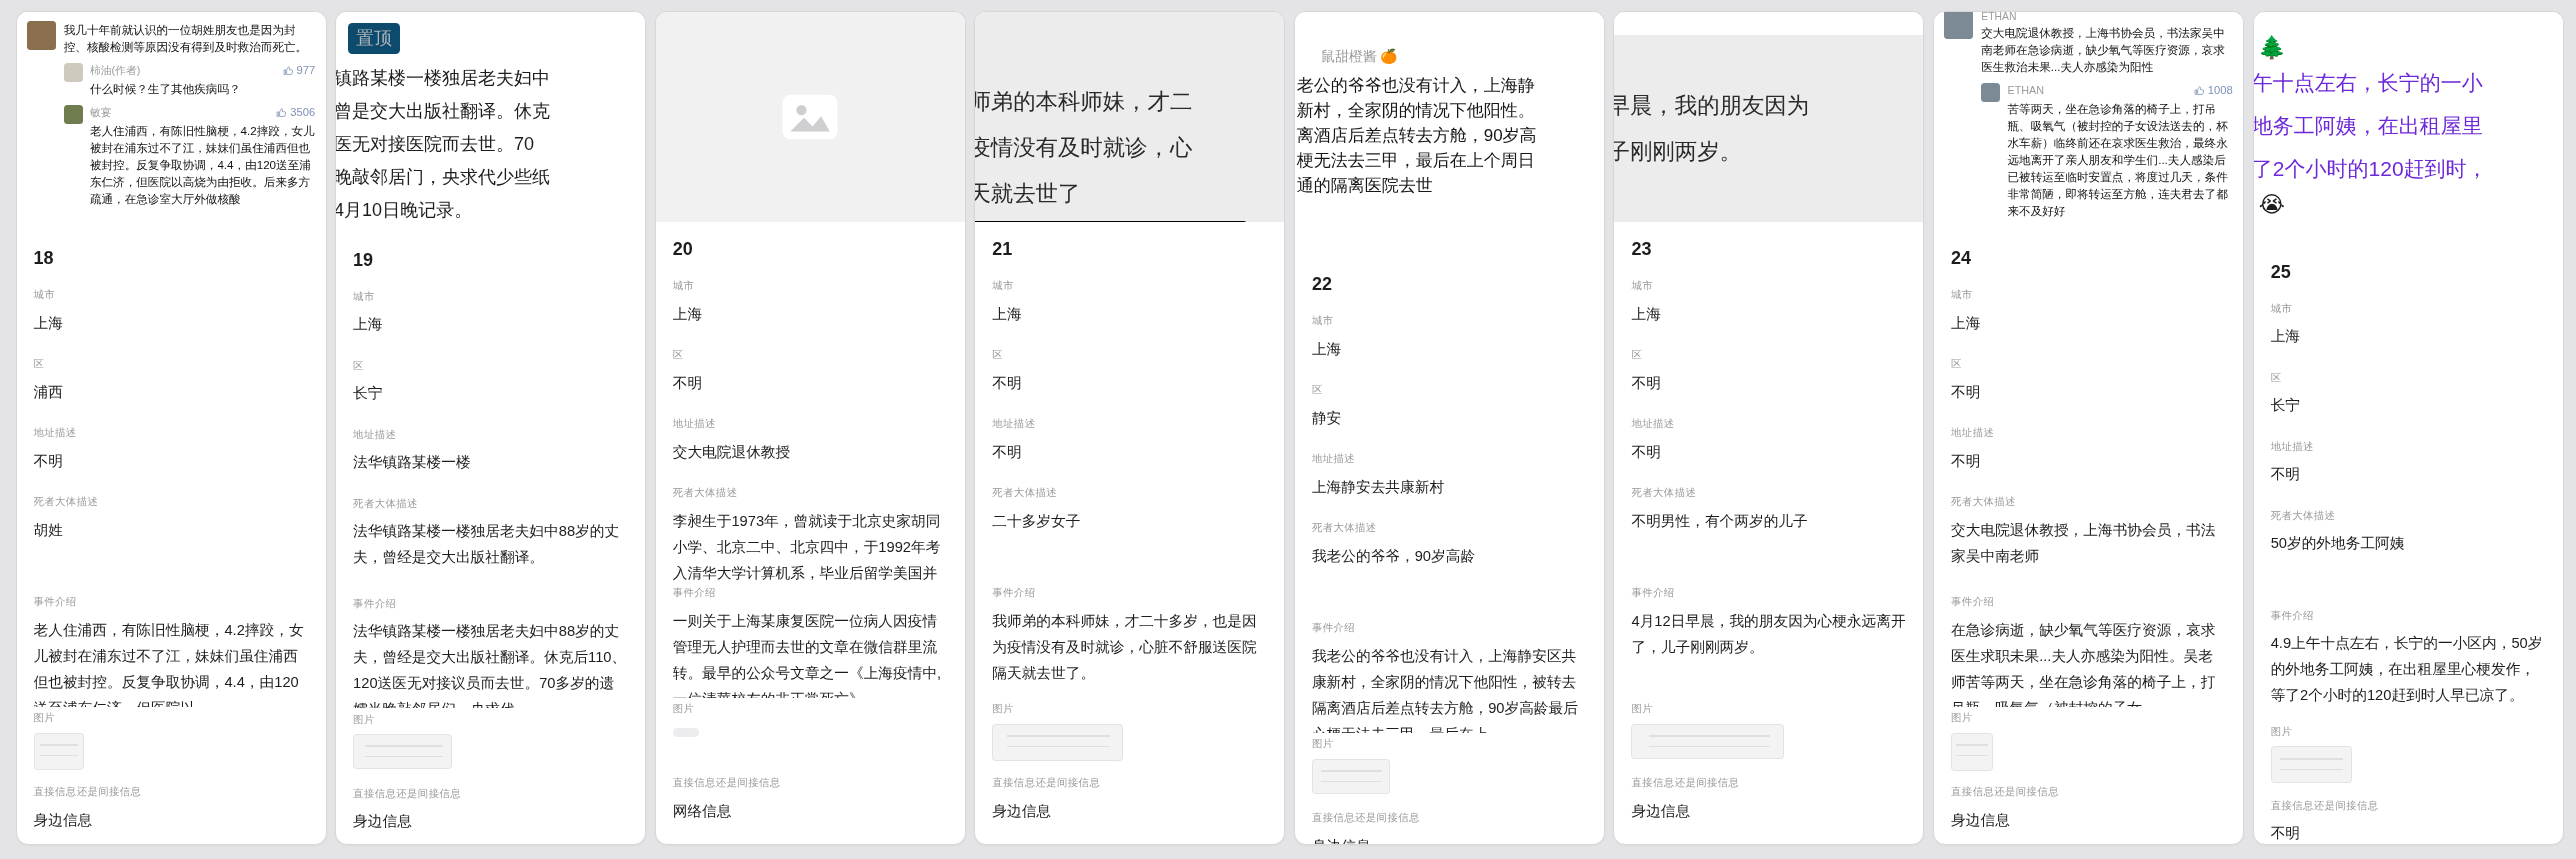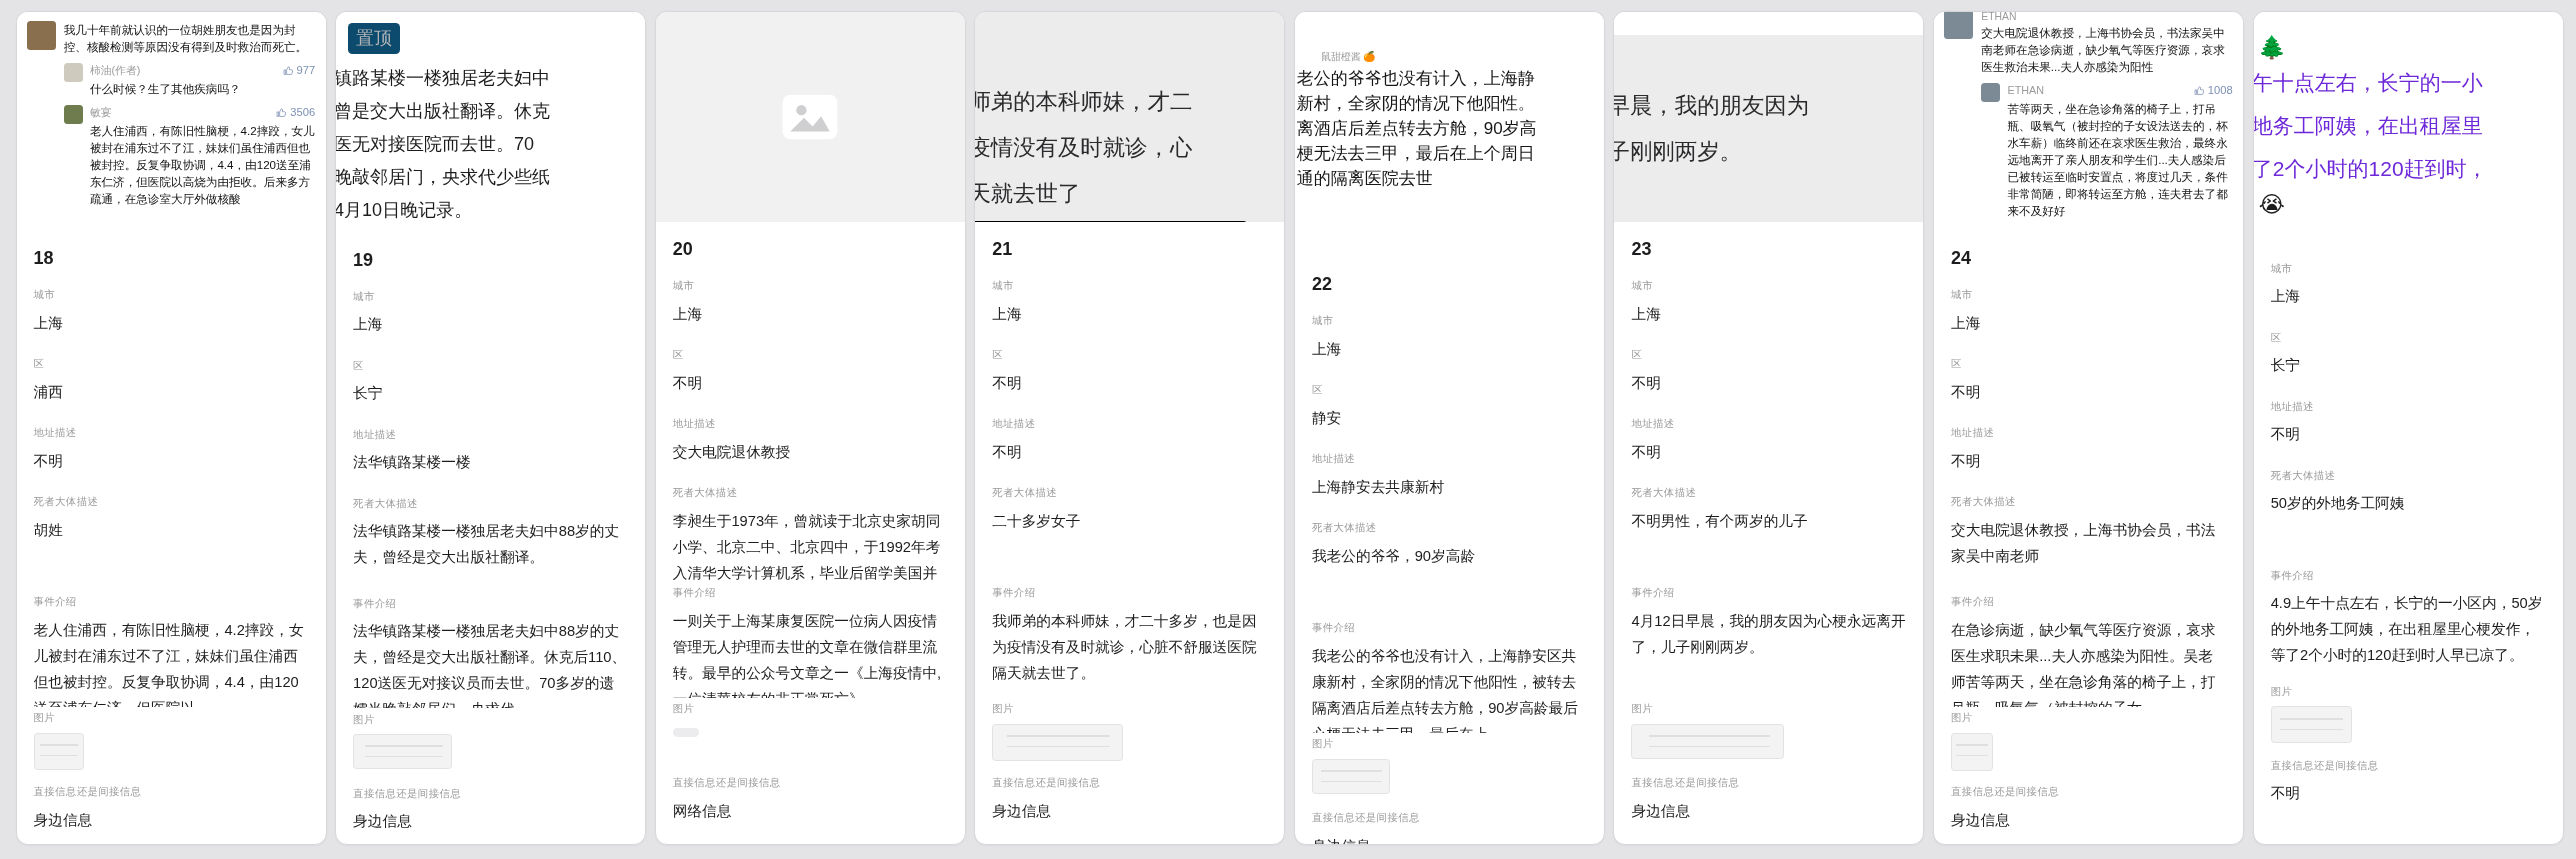--- a/index.html
+++ b/index.html
@@ -41,22 +41,22 @@
   
   .hv-bigtext{background:#ececed;}
   .bt-band{height:22.4px;background:#fff;}
   .bt-lines{padding-left:1.7px;margin-left:-8.6px;}
   .hv-bigtext.no-band .bt-lines{padding-top:67px;}
   .hv-bigtext.with-band .bt-lines{padding-top:48px;}
   .bt-lines .ln{font-size:22.4px;line-height:46px;color:#2a2a2c;white-space:nowrap;font-weight:500;}
   .blackbar{height:9.5px;background:#000;border-radius:5.2px;width:88%;margin:3.5px 0 0 1.7px;}
   
   .hv-author{padding-top:35px;}
-  .ap-name{padding-left:26px;color:#9b9b9b;font-size:10px;line-height:19px;}
-  .ap-lines{margin-left:-5.2px;padding-left:7px;}
+  .ap-name{padding-left:26px;color:#9b9b9b;font-size:14px;line-height:19px;}
+  .ap-lines{margin-top:7px;margin-left:-5.2px;padding-left:7px;}
   .ap-lines .ln{font-size:17px;line-height:25px;color:#161616;white-space:nowrap;}
   
   .hv-emoji{padding:22.4px 0 0 5.2px;}
   .ep-top{font-size:22.4px;line-height:26px;}
   .ep-lines{margin-left:-7px;}
   .ep-lines .ln{font-size:21px;line-height:43px;color:#6d28d9;white-space:nowrap;}
   .ep-tail{font-size:22.4px;line-height:29px;}
   
   .cbody{padding:17px 17px 0;flex:1;}
   .num{font-size:18px;font-weight:bold;height:40px;color:#1d1d1f;}
@@ -429,20 +429,21 @@
     <div class="hdr hv-emoji">
         <div class="ep-top">🌲</div>
         <div class="ep-lines">
           <div class="ln">午十点左右，长宁的一小</div>
           <div class="ln">地务工阿姨，在出租屋里</div>
           <div class="ln">了2个小时的120赶到时，</div>
         </div>
         <div class="ep-tail">😭</div>
       </div>
     <div class="cbody">
+      <div class="num">25</div>
       <div class="fld short">
         <div class="lab">城市</div>
         <div class="val">上海</div>
       </div>
       <div class="fld short">
         <div class="lab">区</div>
         <div class="val">长宁</div>
       </div>
       <div class="fld short">
         <div class="lab">地址描述</div>

